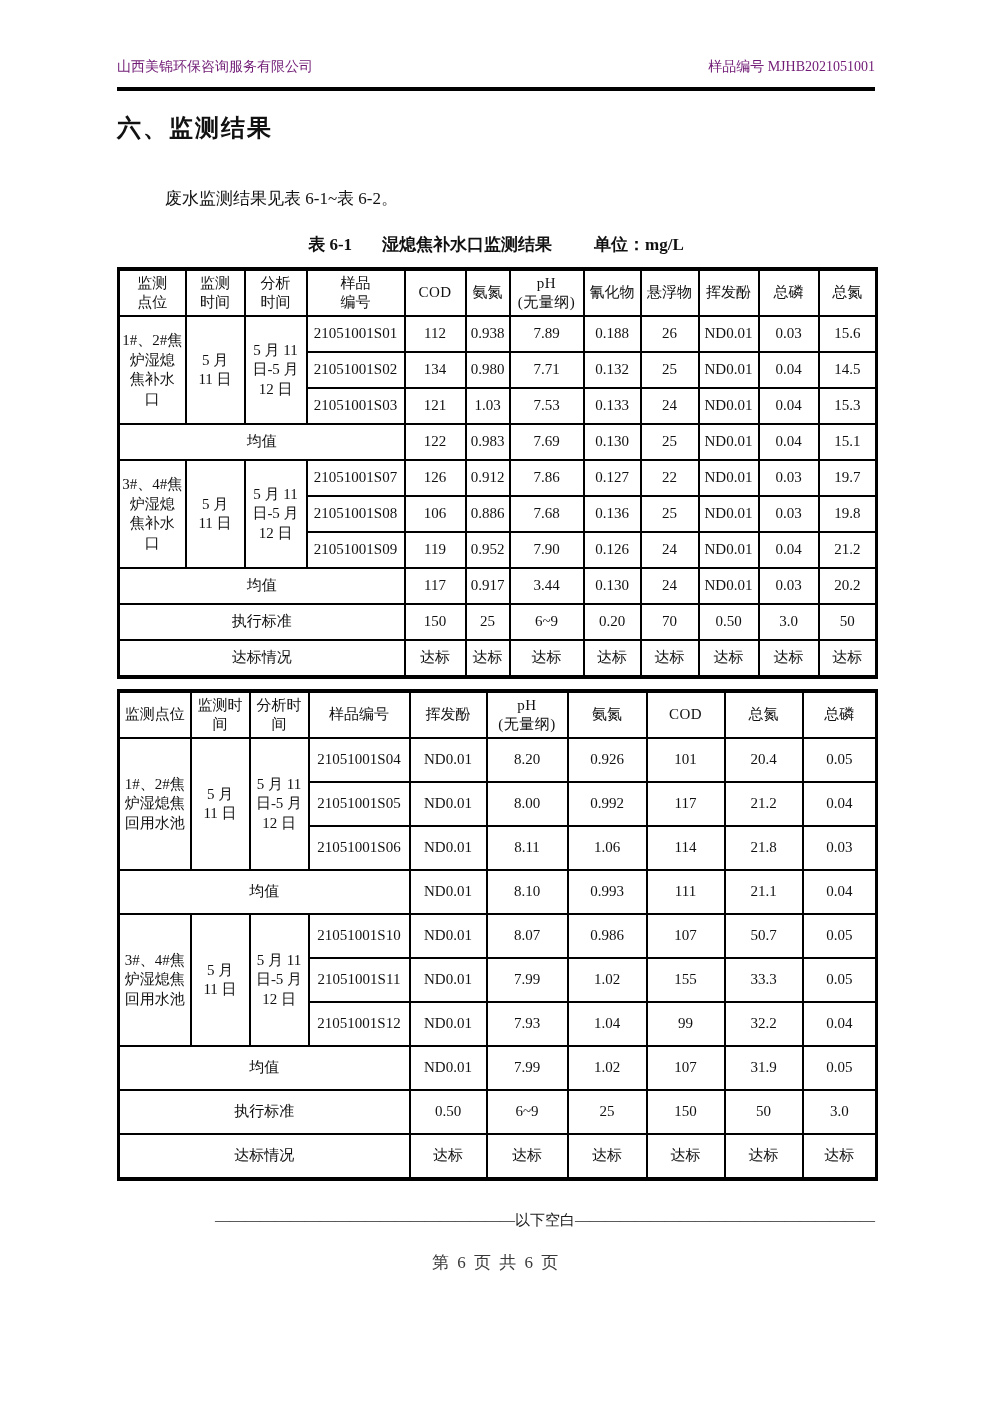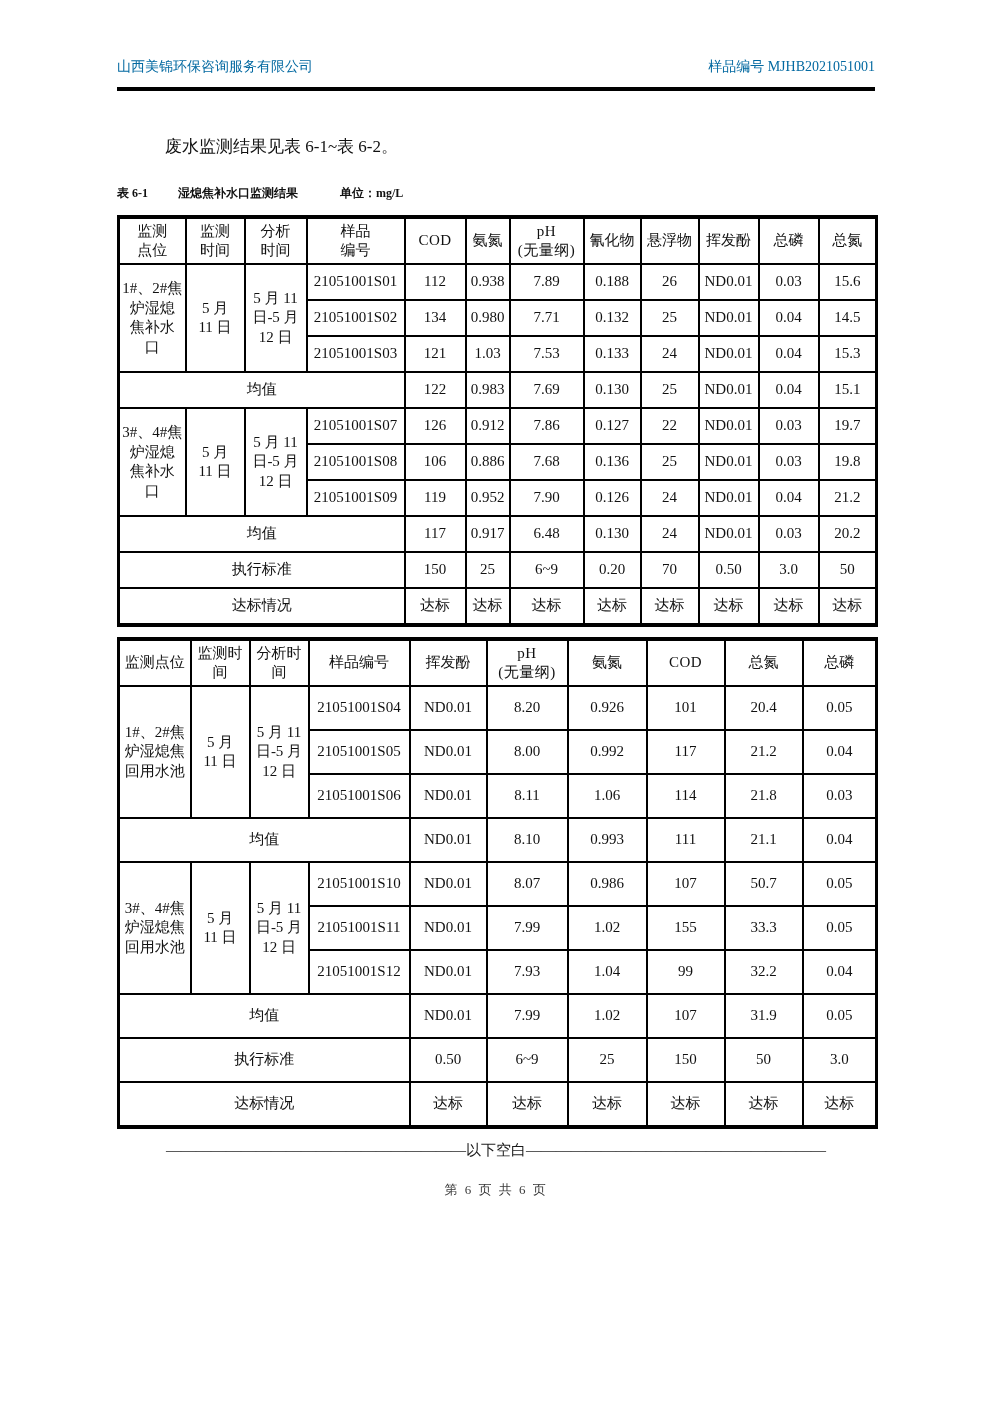--- a/index.html
+++ b/index.html
@@ -5,25 +5,25 @@
   html,body{margin:0;padding:0;}
   body{
     width:992px;height:1403px;
     background:#ffffff;color:#111;
     font-family:"Liberation Serif","DejaVu Serif",serif;
     box-sizing:border-box;
     padding-top:58px;
     overflow:hidden;
   }
   .content{width:758px;margin:0 auto 0 117px;}
-  .page-header{display:flex;justify-content:space-between;align-items:flex-end;font-size:14px;color:#0369a1;}
+  .page-header{display:flex;justify-content:space-between;align-items:flex-end;font-size:14px;color:#701a75;}
   .header-rule{margin-top:11px;border-top:4px solid #000;height:0;}
   .section-title{margin-top:22px;font-size:24px;font-weight:bold;letter-spacing:2px;line-height:30px;}
   .intro{margin-top:44px;font-size:17px;text-indent:48px;line-height:24px;}
-  .caption{margin-top:22px;font-size:12px;font-weight:bold;line-height:24px;}
+  .caption{margin-top:22px;text-align:center;font-size:17px;font-weight:bold;line-height:24px;}
   .caption .gap1{margin-left:30px;}
   .caption .gap2{margin-left:42px;}
   .cap2{margin-top:12px;}
   table.doc{
     border-collapse:collapse;table-layout:fixed;width:758px;margin-top:10px;
     border-style:solid;border-color:#000;border-width:4px 3px;
   }
   table.doc th,table.doc td{
     border:2px solid #000;
     text-align:center;vertical-align:middle;
@@ -31,34 +31,35 @@
     font-size:15px;font-weight:normal;
     padding:0 1px;line-height:1.3;
     overflow:hidden;
   }
   .t1 th{height:44px;}
   .t1 td{height:34px;}
   .t2 th{height:44px;}
   .t2 td{height:42px;}
   .lat{font-weight:bold;letter-spacing:.5px;}
   .thickL{border-left-width:4px;}
-  .blank-line{margin-top:10px;text-align:center;font-size:15px;color:#1a1a1a;line-height:22px;}
-  .page-foot{margin-top:20px;text-align:center;font-size:13px;color:#3a3a3a;letter-spacing:2px;}
+  .blank-line{margin-top:28px;text-align:right;font-size:15px;color:#1a1a1a;line-height:22px;}
+  .page-foot{margin-top:20px;text-align:center;font-size:17px;color:#3a3a3a;letter-spacing:2px;}
 </style>
 </head>
 <body>
 
 <div class="content">
 
   <div class="page-header">
     <span>山西美锦环保咨询服务有限公司</span>
     <span>样品编号 MJHB2021051001</span>
   </div>
   <div class="header-rule"></div>
 
+  <div class="section-title">六、监测结果</div>
 
   <div class="intro">废水监测结果见表 6-1~表 6-2。</div>
 
   <div class="caption">
     <span>表 6-1</span><span class="gap1">湿熄焦补水口监测结果</span><span class="gap2">单位：mg/L</span>
   </div>
 
   <table class="doc t1">
     <colgroup>
       <col style="width:67px">
@@ -186,21 +187,21 @@
       <td>0.126</td>
       <td>24</td>
       <td>ND0.01</td>
       <td>0.04</td>
       <td>21.2</td>
     </tr>
     <tr>
       <td colspan="4">均值</td>
       <td>117</td>
       <td>0.917</td>
-      <td>6.48</td>
+      <td>3.44</td>
       <td>0.130</td>
       <td>24</td>
       <td>ND0.01</td>
       <td>0.03</td>
       <td>20.2</td>
     </tr>
     <tr>
       <td colspan="4">执行标准</td>
       <td>150</td>
       <td>25</td>

